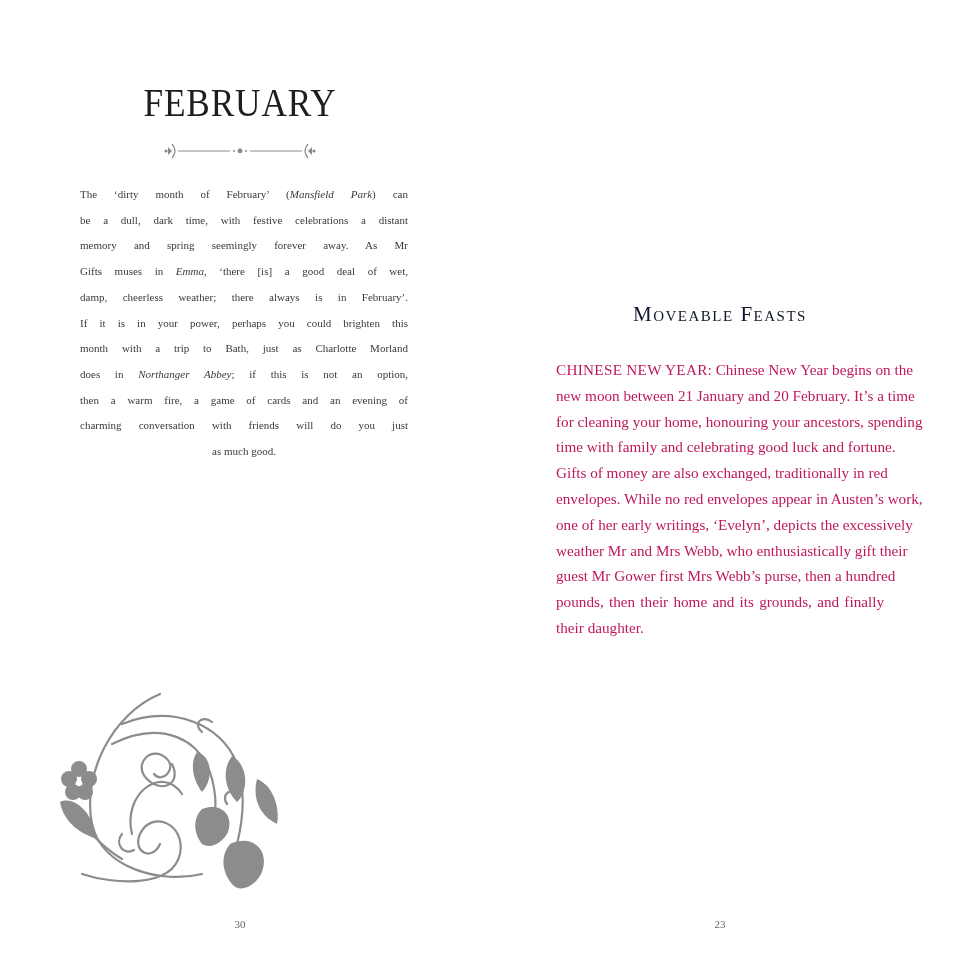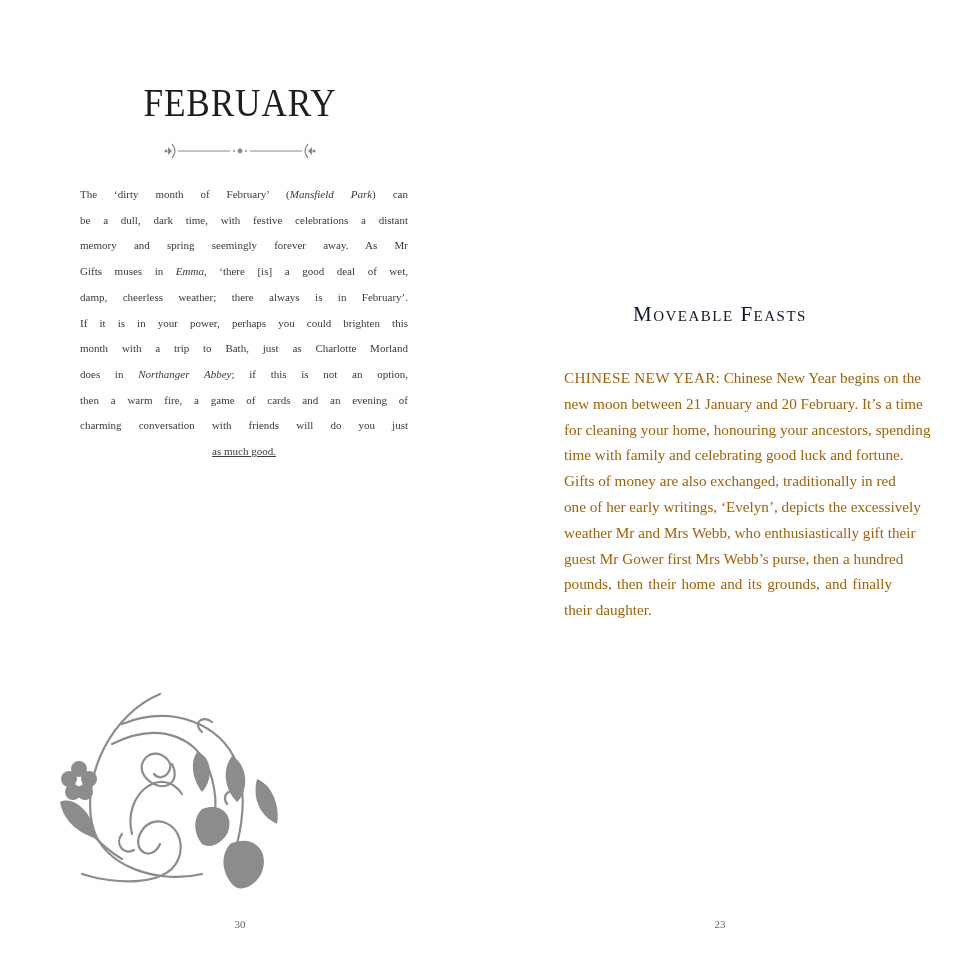--- a/index.html
+++ b/index.html
@@ -11,28 +11,28 @@
 
     .chapter-title { position: absolute; left: 0; width: 480px; top: 78px; text-align: center;
       font-size: 41px; letter-spacing: 1px; color: #1e1e1e; font-weight: normal; margin: 0;
       transform: scaleX(0.86); }
     .ornament { position: absolute; left: 160px; top: 142px; width: 160px; height: 18px; }
 
     .body-left { position: absolute; left: 76px; top: 178px; width: 328px;
       font-size: 11px; line-height: 25.7px; text-align: justify; color: #3a3a3a; margin: 4px;
       text-align-last: center; }
     .body-left .line { display: block; text-align: justify; text-align-last: justify; white-space: nowrap; }
-    .body-left .line.last { text-align: right; text-align-last: center; text-decoration: underline; }
+    .body-left .line.last { text-align: right; text-align-last: center; }
     em { font-style: italic; }
 
     .section-heading { position: absolute; left: 0; width: 480px; top: 302px; text-align: center;
       font-size: 21px; letter-spacing: 1.5px; color: #0f172a; font-variant: small-caps; margin: 0; font-weight: normal; }
 
     .body-right { position: absolute; left: 76px; top: 357px; width: 328px;
-      font-size: 15.2px; line-height: 25.8px; color: #a16207; margin: 8px; }
+      font-size: 15.2px; line-height: 25.8px; color: #be185d; margin: 0; }
     .body-right .line { display: block; text-align: justify; text-align-last: justify; white-space: nowrap; }
     .body-right .line.last { text-align-last: left; }
     .smallcaps-lead { font-variant: small-caps; letter-spacing: 0.3px; }
 
     .flourish { position: absolute; left: 52px; top: 684px; width: 240px; height: 210px; }
 
     .folio { position: absolute; top: 918px; font-size: 11px; color: #666; width: 40px; text-align: center; }
     .folio-left { left: 220px; }
     .folio-right { left: 220px; }
   </style>
@@ -109,20 +109,21 @@
 
 <div class="page page-right">
   <h2 class="section-heading">Moveable Feasts</h2>
 
   <p class="body-right">
     <span class="line"><span class="smallcaps-lead">CHINESE NEW YEAR</span><span>: Chinese New Year begins on the</span></span>
     <span class="line">new moon between 21 January and 20 February. It’s a time</span>
     <span class="line">for cleaning your home, honouring your ancestors, spending</span>
     <span class="line">time with family and celebrating good luck and fortune.</span>
     <span class="line">Gifts of money are also exchanged, traditionally in red</span>
+    <span class="line">envelopes. While no red envelopes appear in Austen’s work,</span>
     <span class="line">one of her early writings, ‘Evelyn’, depicts the excessively</span>
     <span class="line">weather Mr and Mrs Webb, who enthusiastically gift their</span>
     <span class="line">guest Mr Gower first Mrs Webb’s purse, then a hundred</span>
     <span class="line">pounds, then their home and its grounds, and finally</span>
     <span class="line last">their daughter.</span>
   </p>
 
   <div class="folio folio-right">23</div>
 </div>
 

